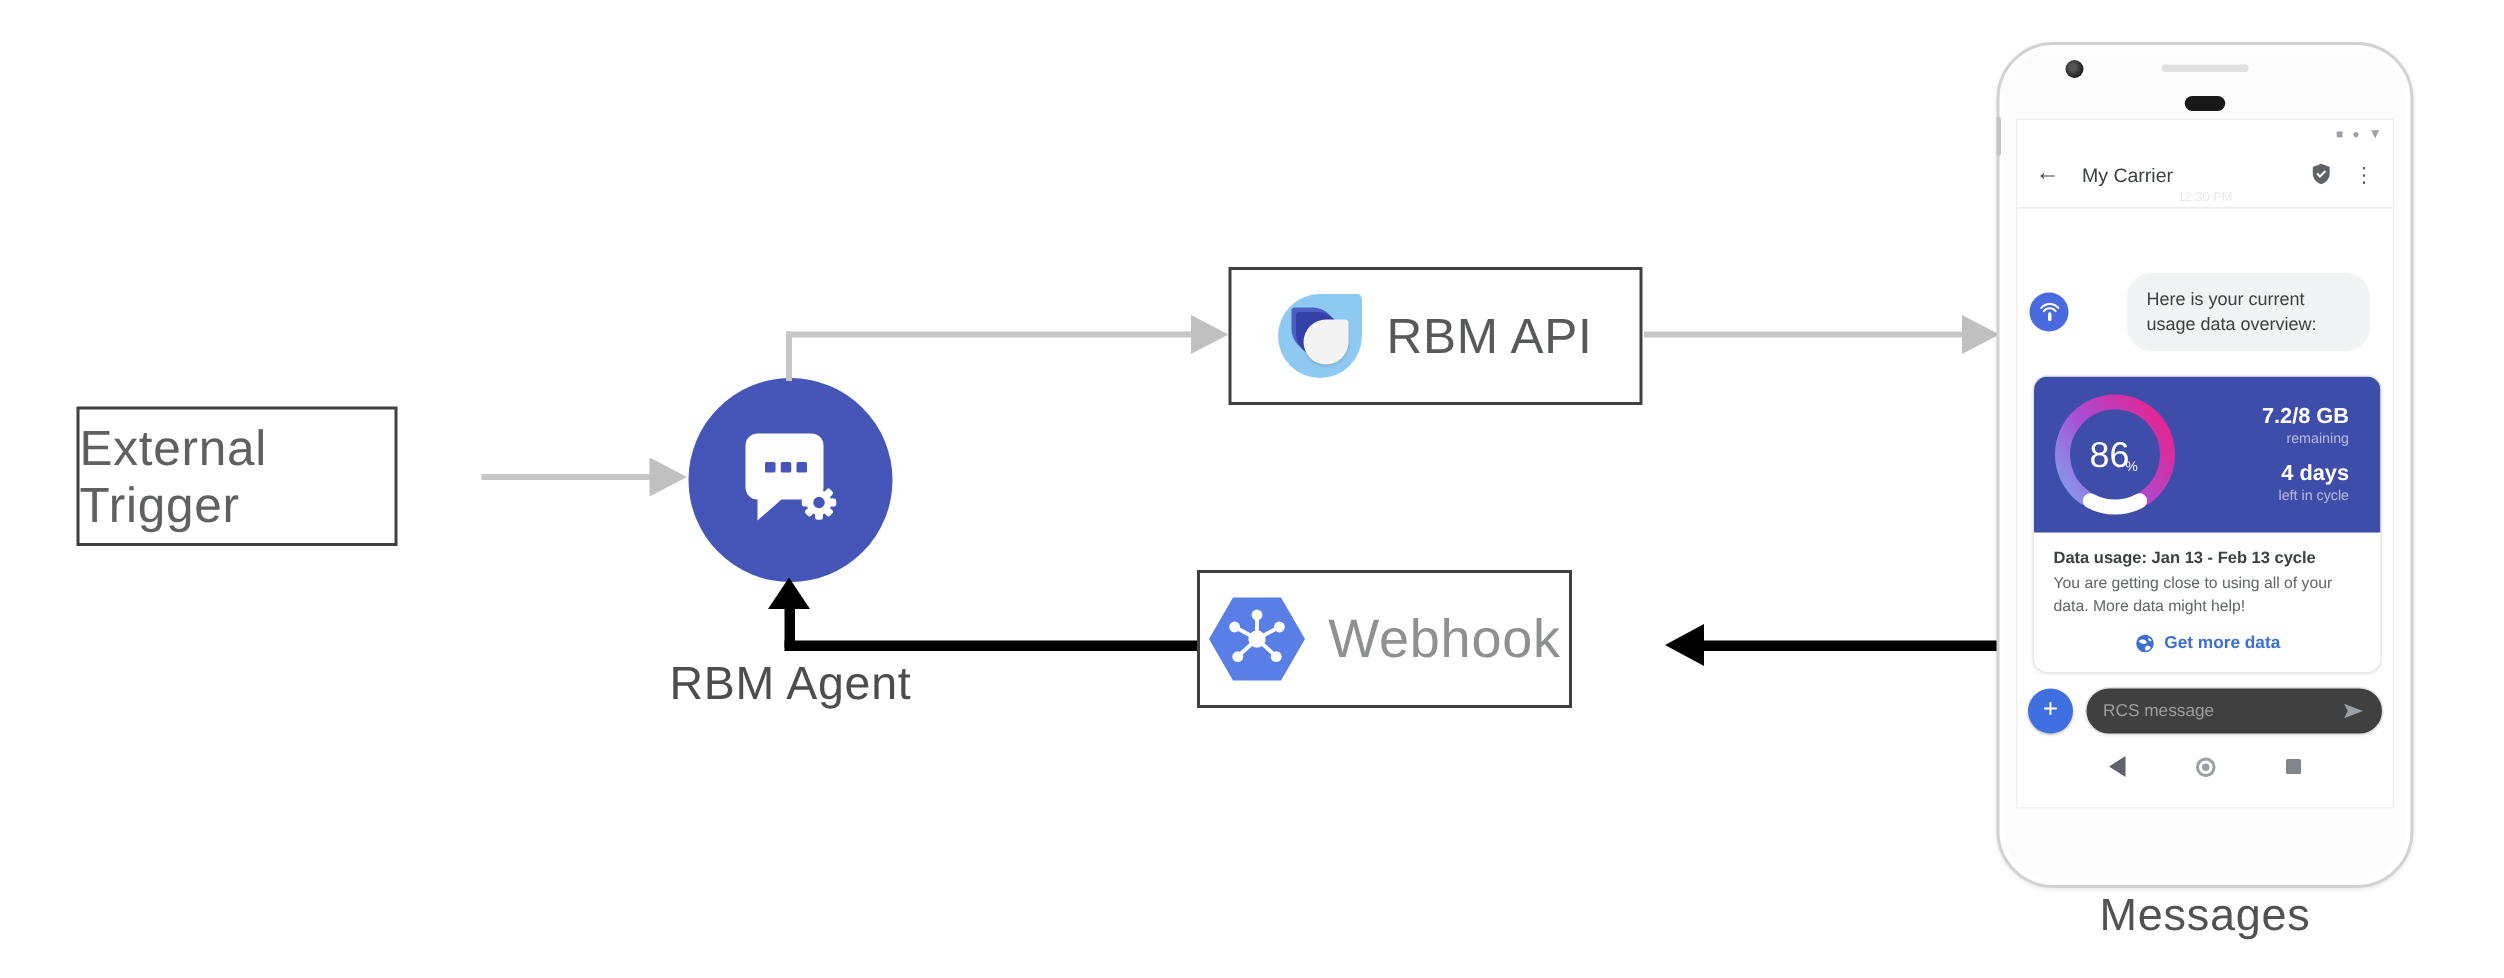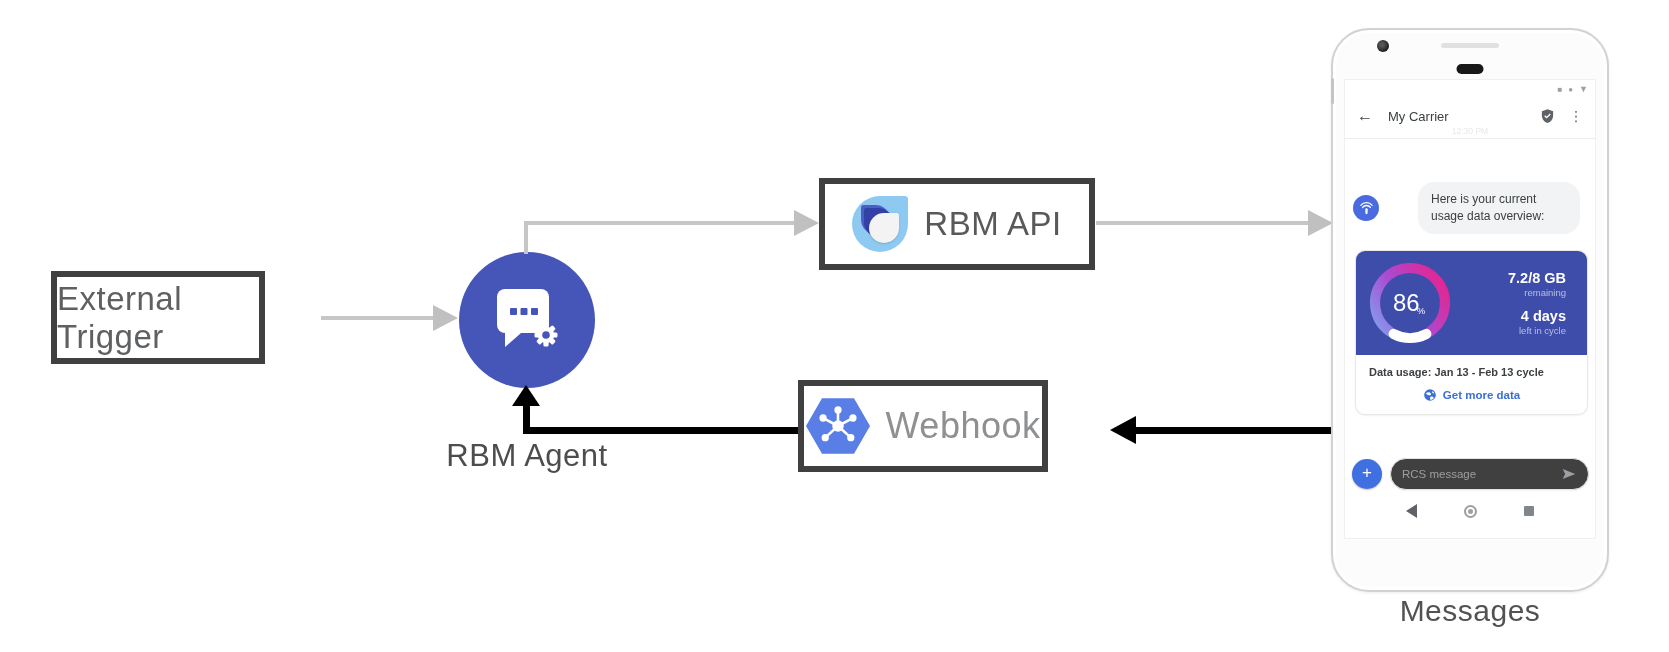--- a/index.html
+++ b/index.html
@@ -1,21 +1,21 @@
 <!DOCTYPE html>
 <html><head>
 <meta charset="utf-8">
 <style>
   * { margin:0; padding:0; box-sizing:border-box; }
   html,body { background:#ffffff; }
   body { font-family:"Liberation Sans", sans-serif; }
   #stage { position:relative; width:1669px; height:652px; background:#fff; overflow:hidden; }
 
   
-  .node-box { position:absolute; background:#fff; border:6px solid #404040; display:flex; align-items:center; justify-content:center; gap:16px; }
+  .node-box { position:absolute; background:#fff; border:2px solid #404040; display:flex; align-items:center; justify-content:center; gap:16px; }
   .node-label { font-weight:300; color:#5f6062; letter-spacing:0.5px; }
 
   #ext-box { left:51px; top:271px; width:214px; height:93px; }
   #ext-box .node-label { font-size:33px; }
 
   #api-box { left:819px; top:178px; width:276px; height:92px; }
   #api-box .node-label { font-size:33px; color:#58595b; }
 
   #webhook-box { left:798px; top:380px; width:250px; height:92px; }
   #webhook-box .node-label { font-size:36px; color:#8f9092; }
@@ -218,20 +218,21 @@
           <div class="card-stats">
             <div class="stat-big">7.2/8 GB</div>
             <div class="stat-sub">remaining</div>
             <div class="stat-gap"></div>
             <div class="stat-big">4 days</div>
             <div class="stat-sub">left in cycle</div>
           </div>
         </div>
         <div class="card-white">
           <div class="card-title">Data usage: Jan 13 - Feb 13 cycle</div>
+          <div class="card-body">You are getting close to using all of your data. More data might help!</div>
           <div class="card-action">
             <svg width="14" height="14" viewBox="0 0 24 24">
               <circle cx="12" cy="12" r="10" fill="#3b6fd6"></circle>
               <path d="M5 9 C8 6.5 12 7 13.5 9.5 C15 12 12 13 10 12.5 C7.5 12 5.5 10.5 5 9 Z" fill="#ffffff"></path>
               <path d="M13 15 C15.5 14 18 15 18.5 17 C17 19.5 14 20.5 12.5 20 C12 18 12 16 13 15 Z" fill="#ffffff"></path>
               <path d="M16 5.5 C17.5 6.2 18.8 7.5 19.5 9 C18.5 9.8 17 9.5 16.2 8.3 C15.5 7.2 15.5 6 16 5.5 Z" fill="#ffffff"></path>
             </svg>
             <span class="card-action-label">Get more data</span>
           </div>
         </div>

